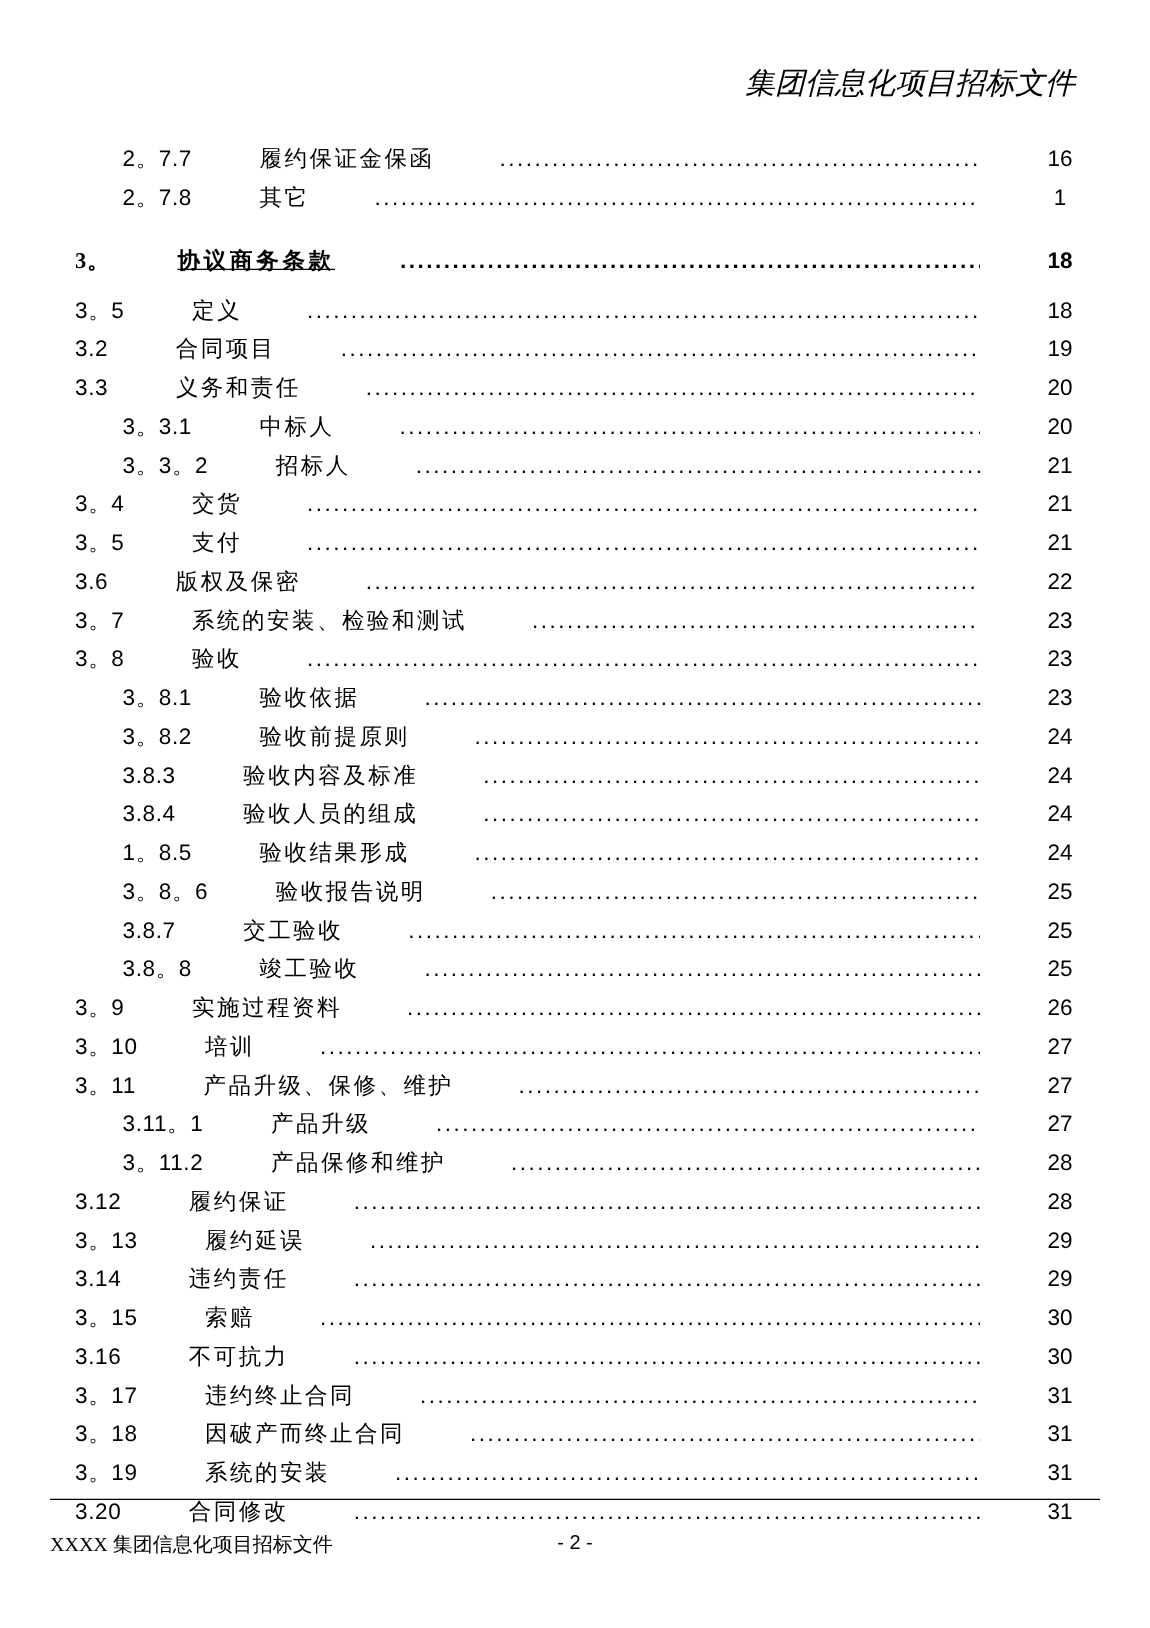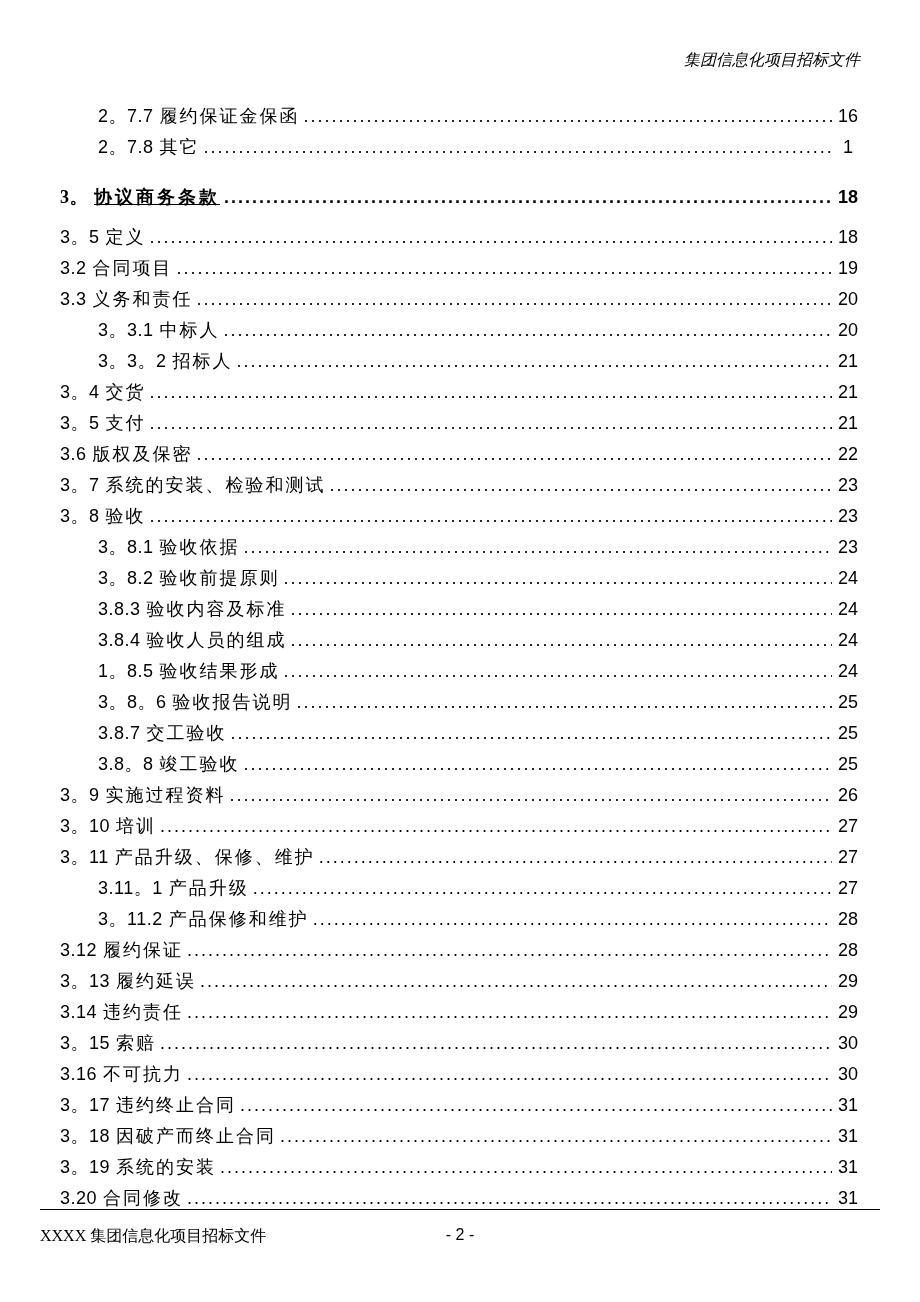--- a/index.html
+++ b/index.html
@@ -6,36 +6,37 @@
     body {
       width: 920px;
       height: 1302px;
       background: #fff;
       font-family: "SimSun", "Songti SC", serif;
       position: relative;
       padding: 50px 40px 0 40px;
     }
     .header-title {
       text-align: right;
-      font-size: 16px;
+      font-size: 24px;
       font-style: italic;
       font-family: "KaiTi", "STKaiti", serif;
       margin-bottom: 30px;
       padding-right: 20px;
     }
     .toc-body {
       padding: 0 20px;
     }
     .toc-line {
       display: flex;
       align-items: baseline;
       font-size: 18px;
       line-height: 30px;
       margin-bottom: 1px;
       white-space: nowrap;
+      gap: 48px;
     }
     .toc-line.lvl2 { padding-left: 38px; }
     .toc-line.lvl1 { padding-left: 0; }
     .toc-line.lvl0 { padding-left: 0; font-weight: bold; margin-top: 20px; margin-bottom: 10px; }
     .num {
       font-family: Arial, sans-serif;
       letter-spacing: 0.5px;
       flex-shrink: 0;
       margin-right: 6px;
     }
@@ -63,21 +64,21 @@
       flex-shrink: 0;
       min-width: 24px;
       text-align: center;
     }
     .footer {
       position: absolute;
       left: 40px;
       right: 40px;
       bottom: 55px;
       border-top: 1.5px solid #000;
-      padding-top: 16px;
+      padding-top: 26px;
       display: flex;
       font-size: 16px;
       font-family: "SimSun", serif;
     }
     .footer-left { flex: 1; }
     .footer-center { flex: 1; text-align: center; font-family: Arial, sans-serif; }
     .footer-right { flex: 1; }
   </style>
 </head>
 <body>

